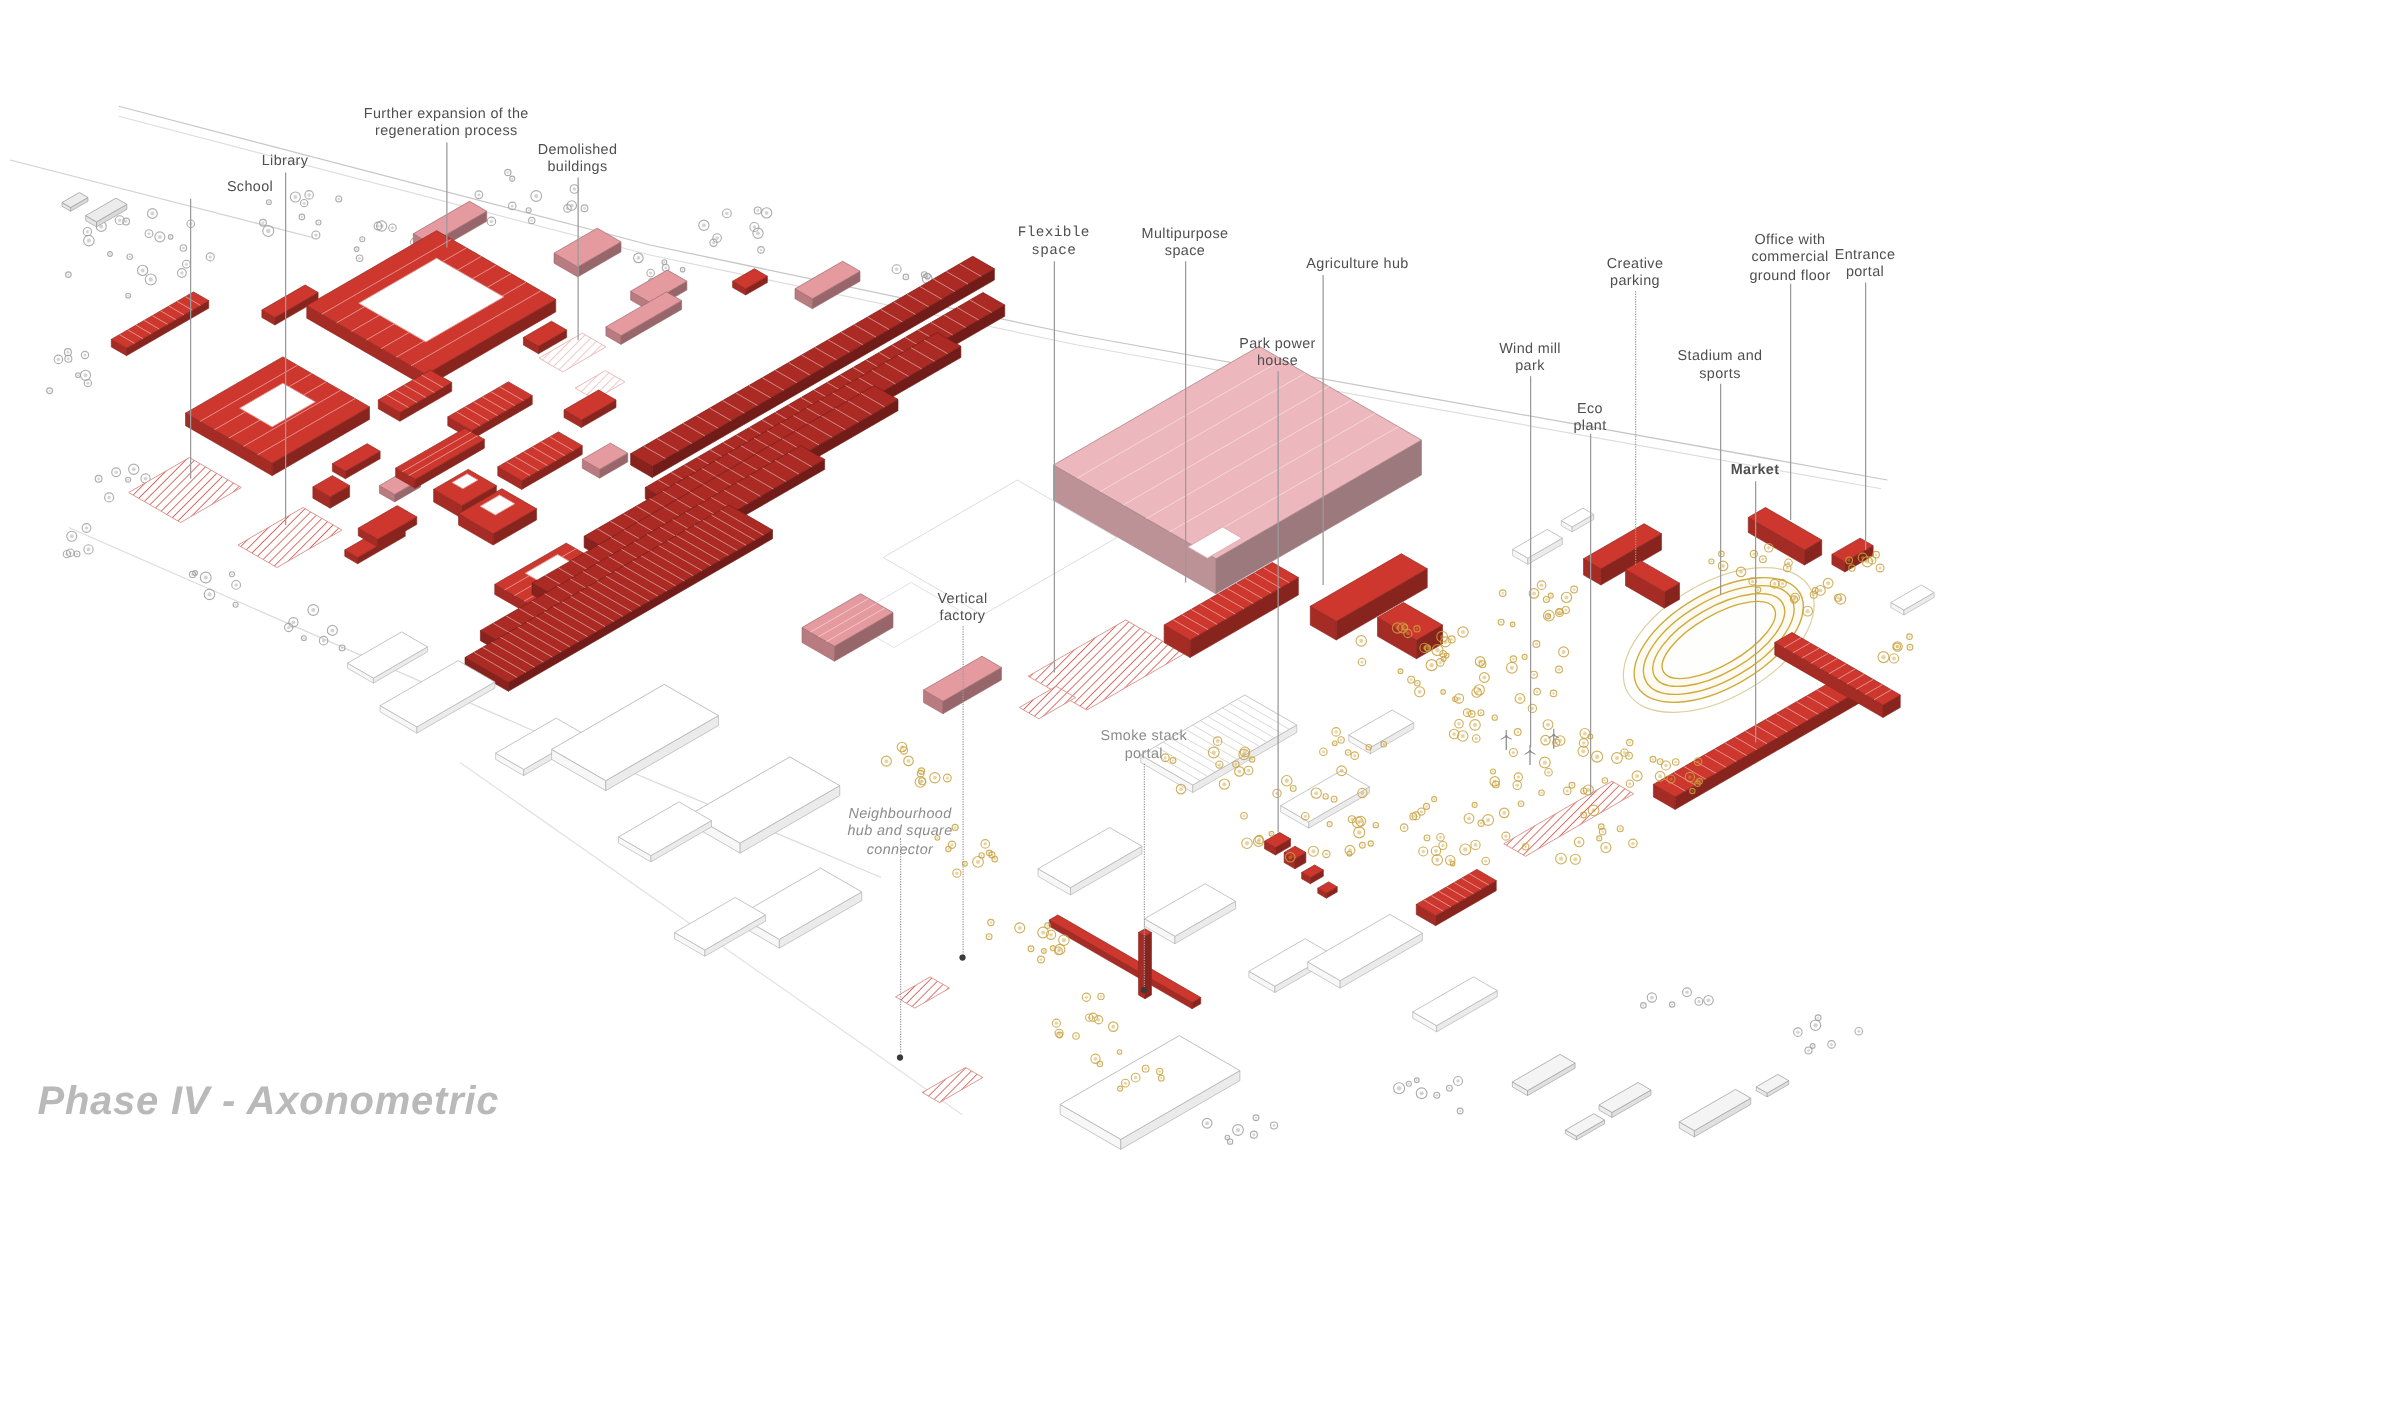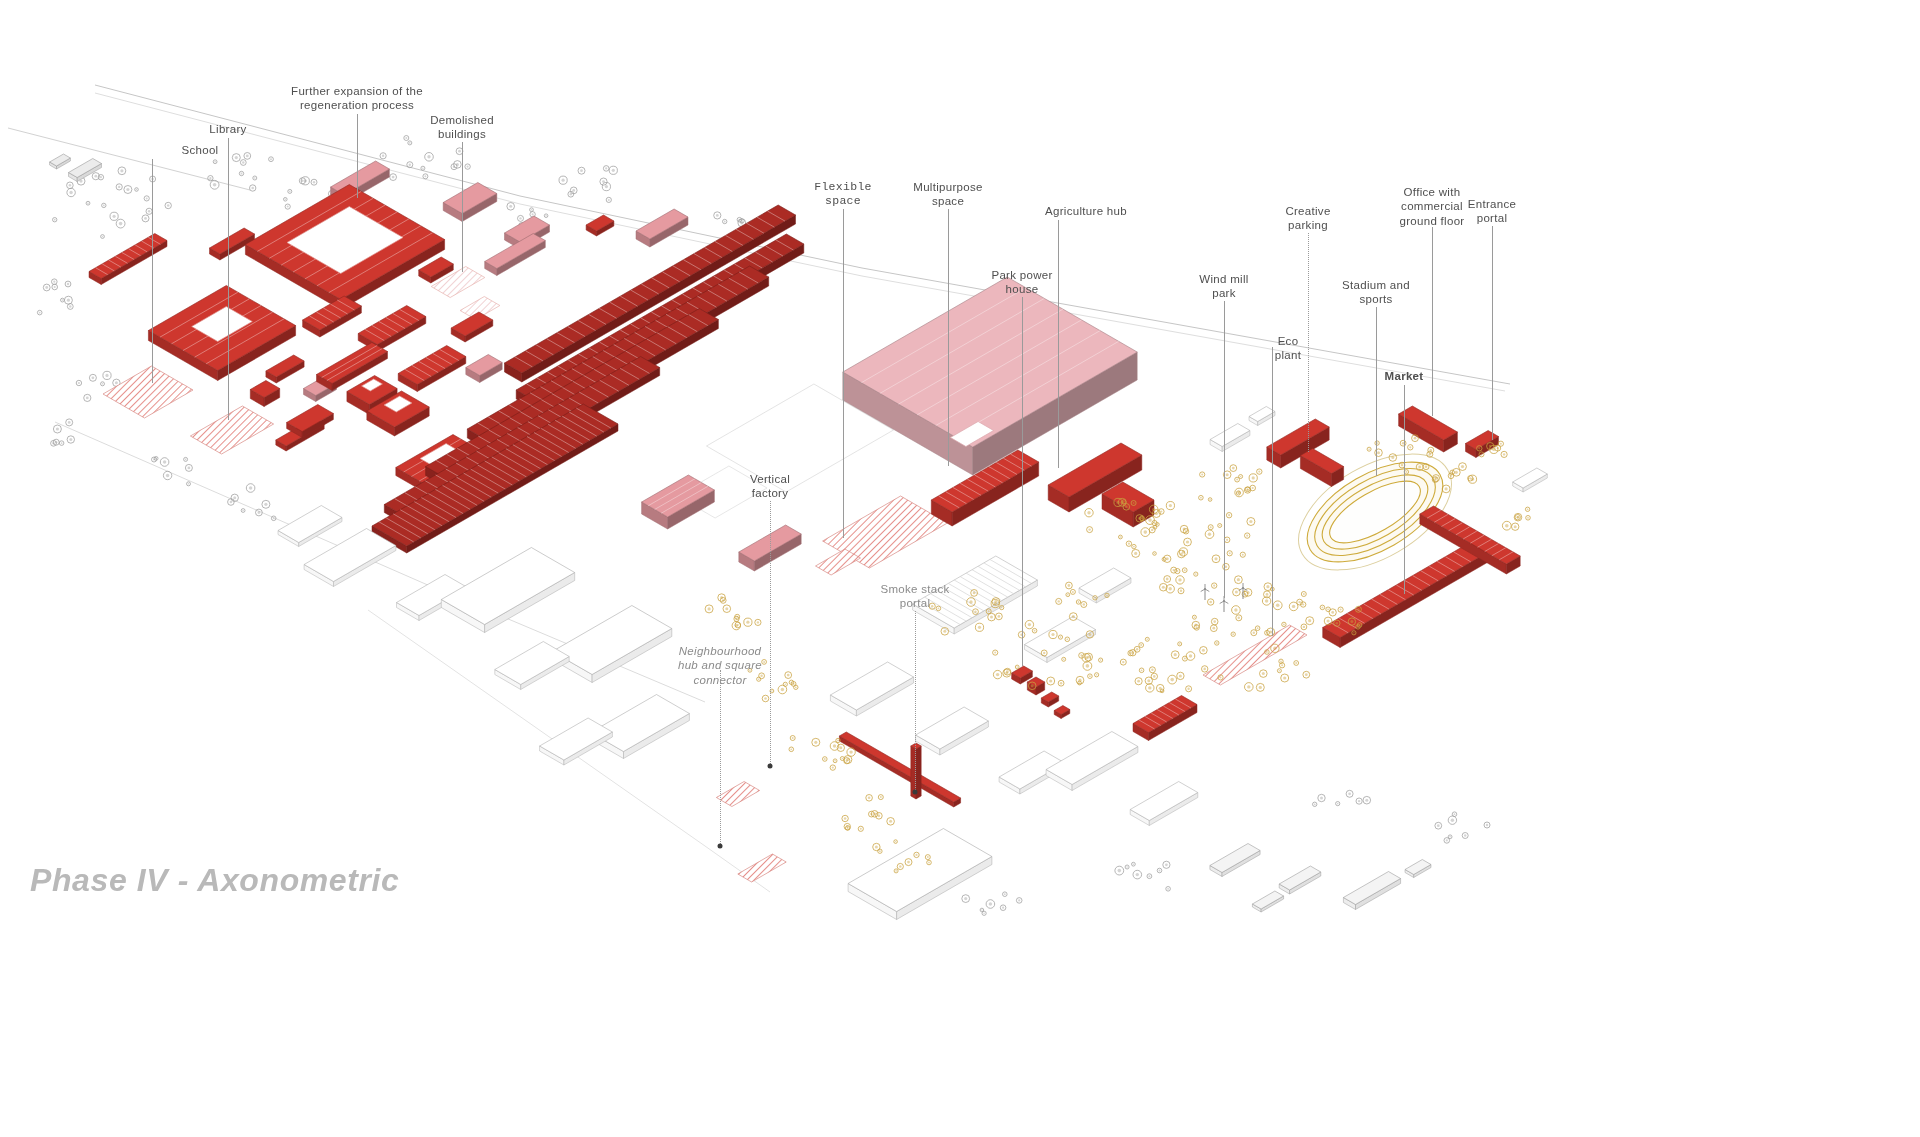--- a/index.html
+++ b/index.html
@@ -1497,21 +1497,21 @@
 space</div></div>
       <div class="leader" style="left: 948px; top: 209px; height: 257px; border-left-color: rgb(154, 154, 154);"></div>
       <div class="label" style="left: 1058px; top: 204px; color: rgb(79, 79, 79); margin-left: 28px;"><div>Agriculture hub</div></div>
       <div class="leader" style="left: 1058px; top: 220px; height: 248px; border-left-color: rgb(154, 154, 154);"></div>
       <div class="label" style="left: 1022px; top: 268px; color: rgb(79, 79, 79);"><div>Park power
 house</div></div>
       <div class="leader" style="left: 1022px; top: 297px; height: 369px; border-left-color: rgb(154, 154, 154);"></div>
       <div class="label" style="left: 1224px; top: 272px; color: rgb(79, 79, 79);"><div>Wind mill
 park</div></div>
       <div class="leader" style="left: 1224px; top: 301px; height: 297px; border-left-color: rgb(154, 154, 154);"></div>
-      <div class="label" style="left: 1272px; top: 334px; color: rgb(79, 79, 79); margin-left: 16px;"><div>Eco
+      <div class="label" style="left: 1272px; top: 320px; color: rgb(79, 79, 79);"><div>Eco
 plant</div></div>
       <div class="leader" style="left: 1272px; top: 347px; height: 289px; border-left-color: rgb(154, 154, 154);"></div>
       <div class="label" style="left: 1308px; top: 204px; color: rgb(79, 79, 79);"><div>Creative
 parking</div></div>
       <div class="leader dotted" style="left: 1308px; top: 233px; height: 219px; border-left-color: rgb(154, 154, 154);"></div>
       <div class="label" style="left: 1432px; top: 185px; color: rgb(79, 79, 79);"><div>Office  with
 commercial
 ground floor</div></div>
       <div class="leader" style="left: 1432px; top: 227px; height: 189px; border-left-color: rgb(154, 154, 154);"></div>
       <div class="label" style="left: 1492px; top: 197px; color: rgb(79, 79, 79);"><div>Entrance

